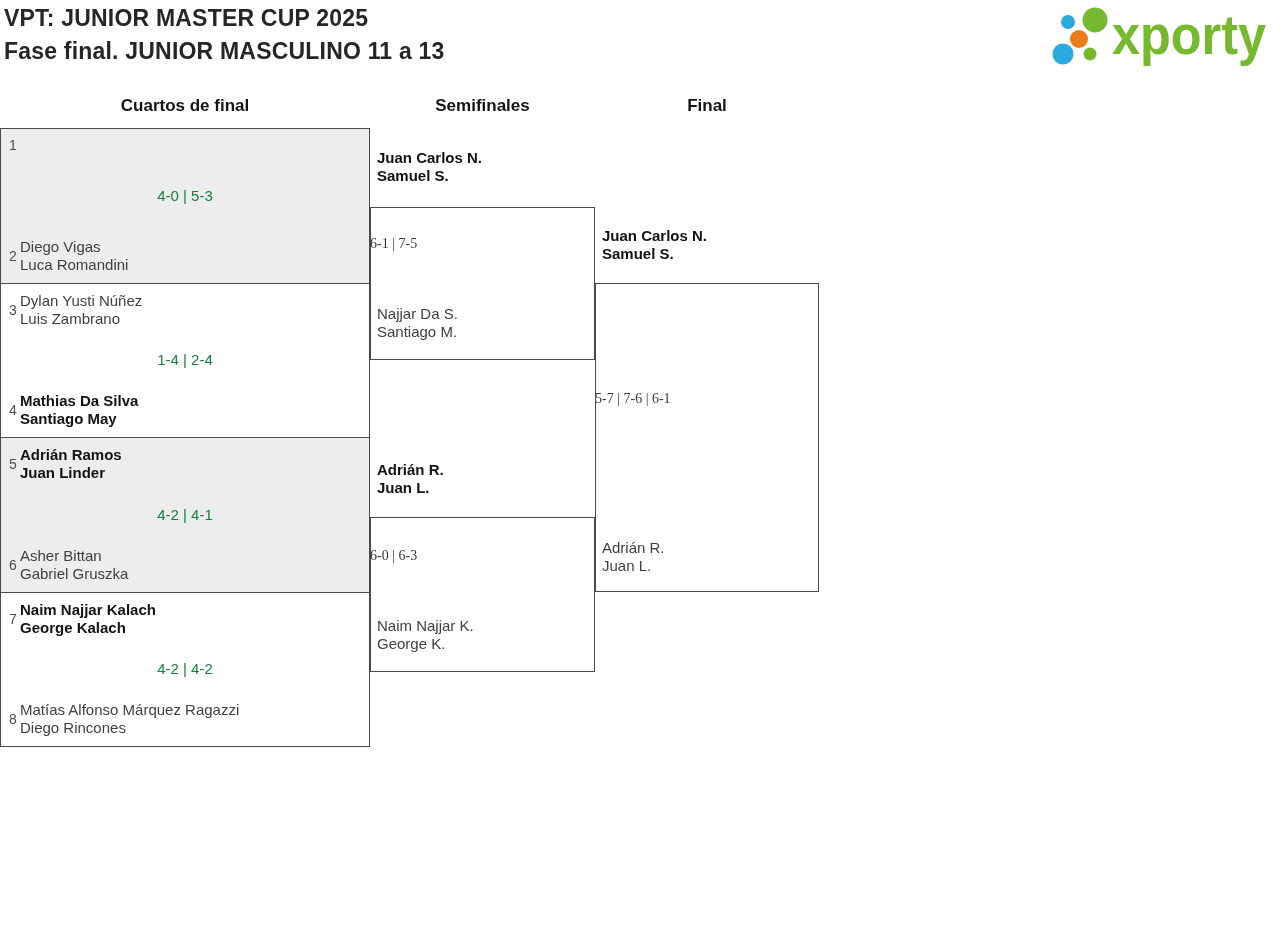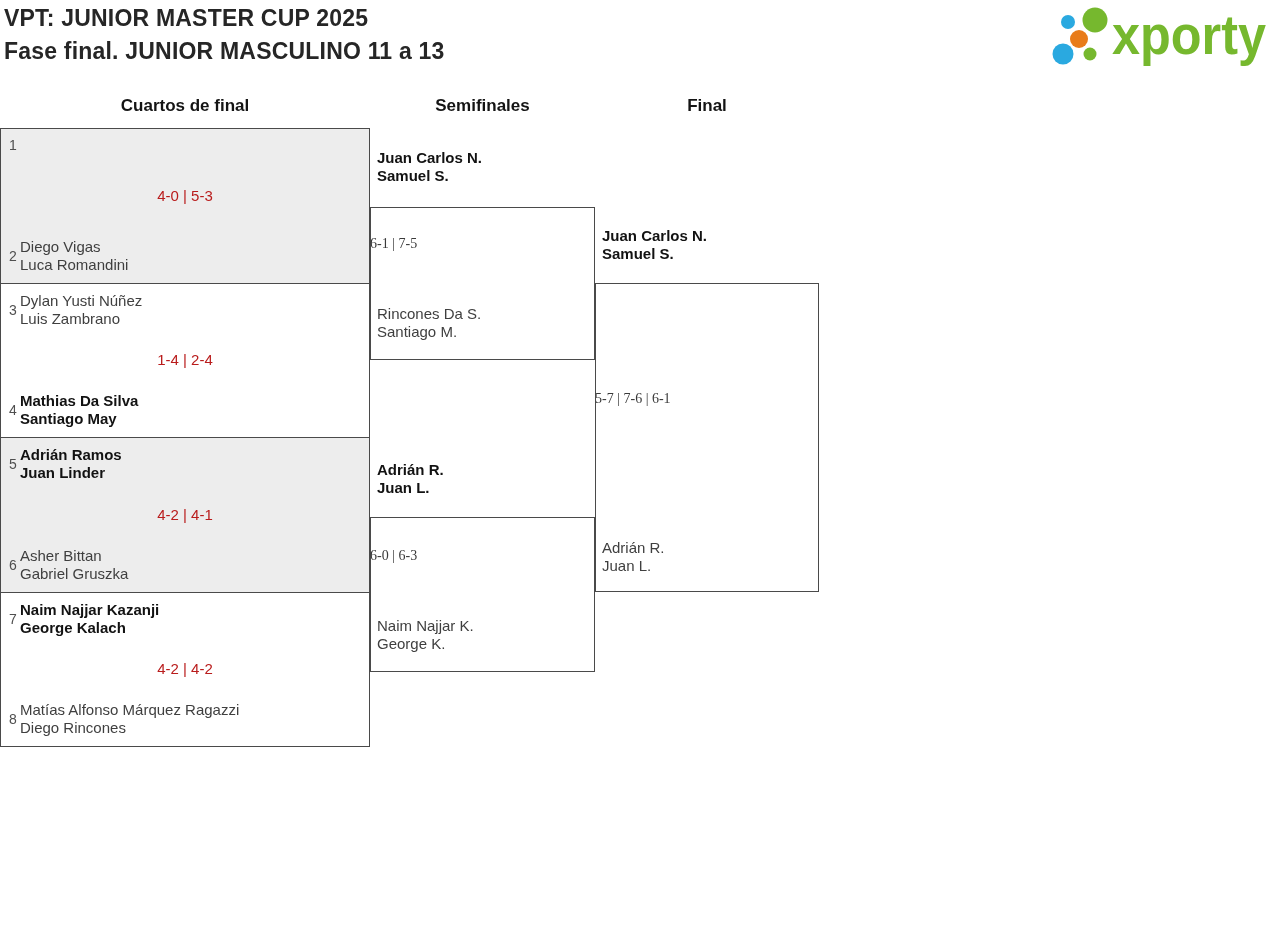--- a/index.html
+++ b/index.html
@@ -23,21 +23,21 @@
   .qf-col { position:absolute; left:0; top:128px; width:370px; height:619px;
             border:1px solid #4a4a4a; display:flex; flex-direction:column; }
   .qf-cell { flex:1; display:flex; flex-direction:column; justify-content:space-between;
              padding:8px 0 9px 0; background:#fff; }
   .qf-cell + .qf-cell { border-top:1px solid #4a4a4a; }
   .qf-cell.alt { background:#ededed; }
   .team-row { display:flex; align-items:center; }
   .seed { flex:none; width:19px; padding-left:8px; font-size:14px; color:#4f4f4f; }
   .names { font-size:15px; line-height:18px; color:#3f3f3f; font-weight:400; }
   .names.win { font-weight:700; color:#121212; }
-  .score { text-align:center; font-size:15px; color:#b91c1c; }
+  .score { text-align:center; font-size:15px; color:#15803d; }
 
   
   .box { position:absolute; border:1px solid #4a4a4a; background:transparent; }
   #sf1-box  { left:370px; top:207px; width:225px; height:153px; }
   #sf2-box  { left:370px; top:517px; width:225px; height:155px; }
   #final-box{ left:595px; top:283px; width:224px; height:309px; }
 
   .adv { position:absolute; font-size:15px; line-height:18px; white-space:nowrap; }
   .adv.win  { font-weight:700; color:#121212; }
   .adv.lose { font-weight:400; color:#3f3f3f; }
@@ -125,21 +125,21 @@
           <div>Asher Bittan</div>
           <div>Gabriel Gruszka</div>
         </span>
       </div>
     </div>
 
     <div class="qf-cell">
       <div class="team-row">
         <span class="seed">7</span>
         <span class="names win">
-          <div>Naim Najjar Kazanji</div>
+          <div>Naim Najjar Kalach</div>
           <div>George Kalach</div>
         </span>
       </div>
       <div class="score">4-2 | 4-2</div>
       <div class="team-row">
         <span class="seed">8</span>
         <span class="names">
           <div>Matías Alfonso Márquez Ragazzi</div>
           <div>Diego Rincones</div>
         </span>
@@ -148,21 +148,21 @@
 
   </div>
 
   <div class="box" id="sf1-box"></div>
   <div class="adv win" id="sf1-top">
     <div>Juan Carlos N.</div>
     <div>Samuel S.</div>
   </div>
   <div class="score-abs" id="sf1-score">6-1 | 7-5</div>
   <div class="adv lose" id="sf1-bottom">
-    <div>Rincones Da S.</div>
+    <div>Najjar Da S.</div>
     <div>Santiago M.</div>
   </div>
 
   <div class="box" id="sf2-box"></div>
   <div class="adv win" id="sf2-top">
     <div>Adrián R.</div>
     <div>Juan L.</div>
   </div>
   <div class="score-abs" id="sf2-score">6-0 | 6-3</div>
   <div class="adv lose" id="sf2-bottom">

